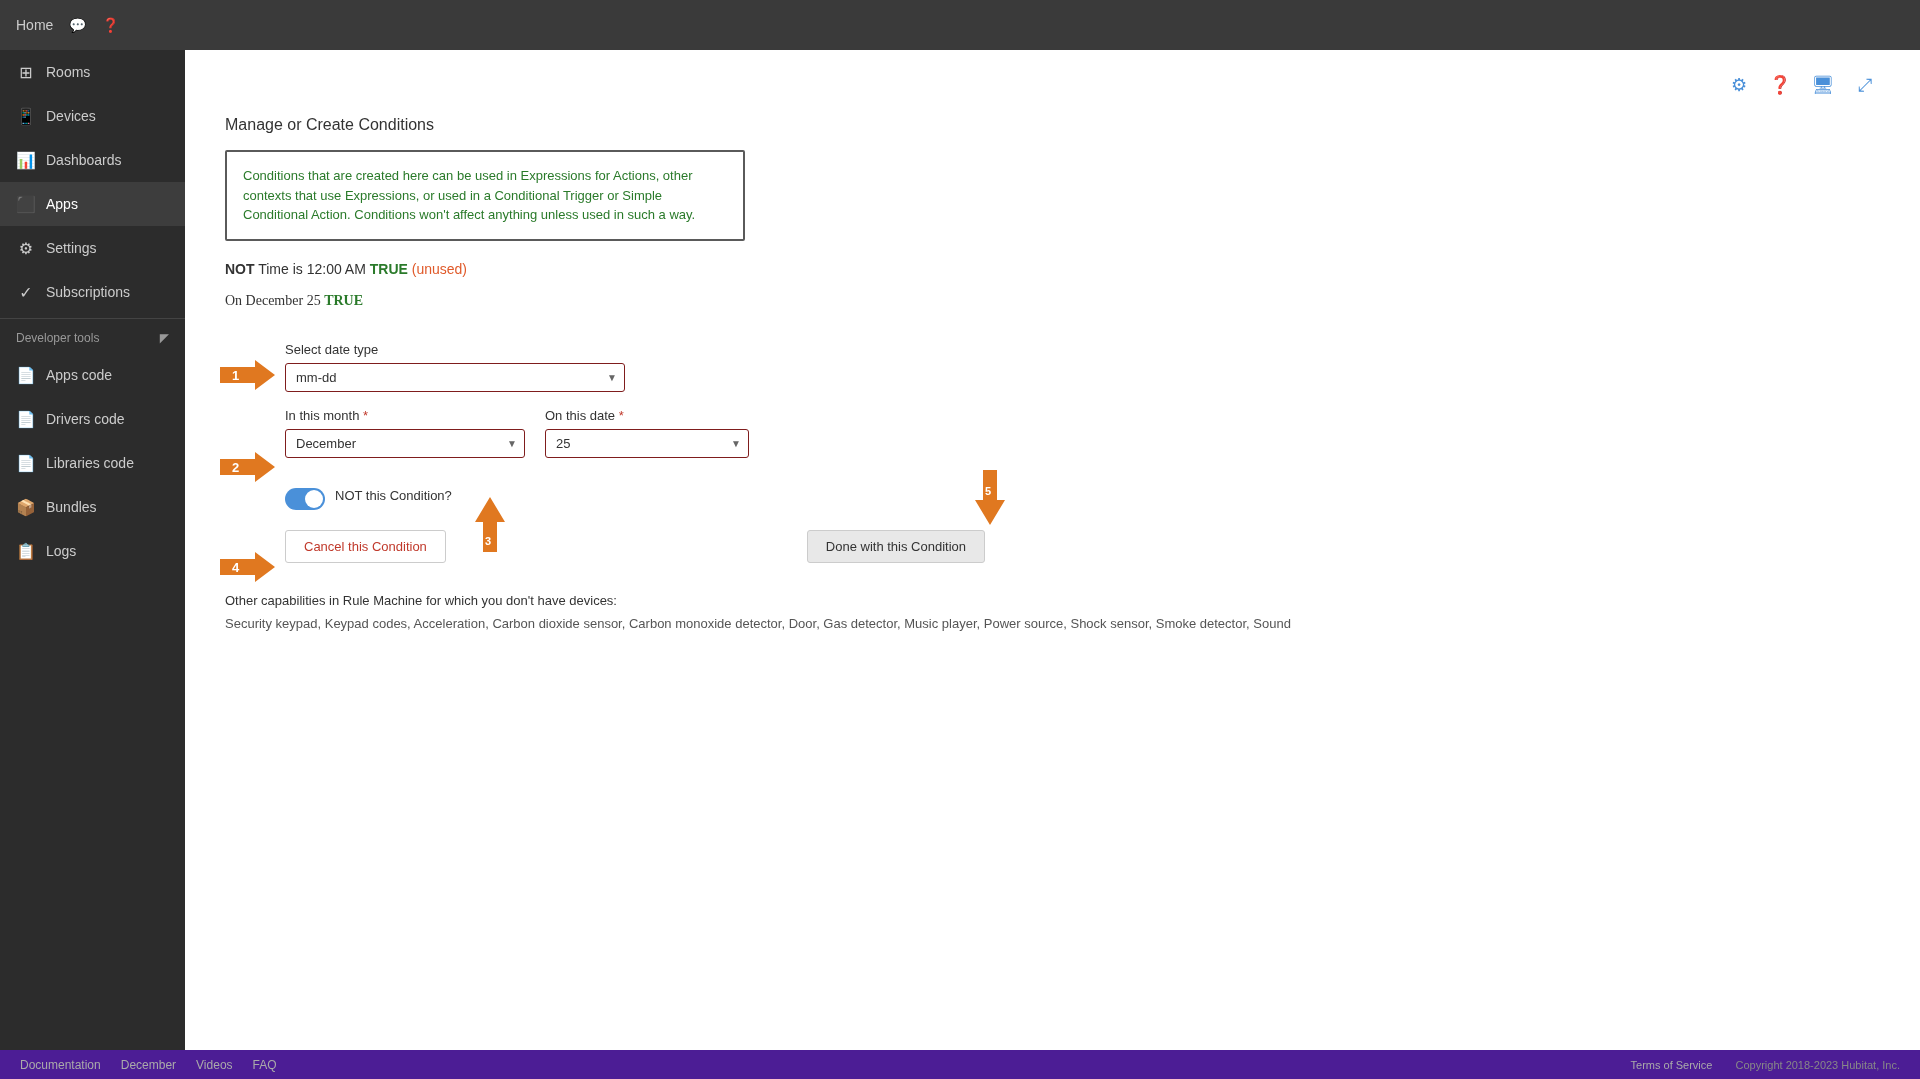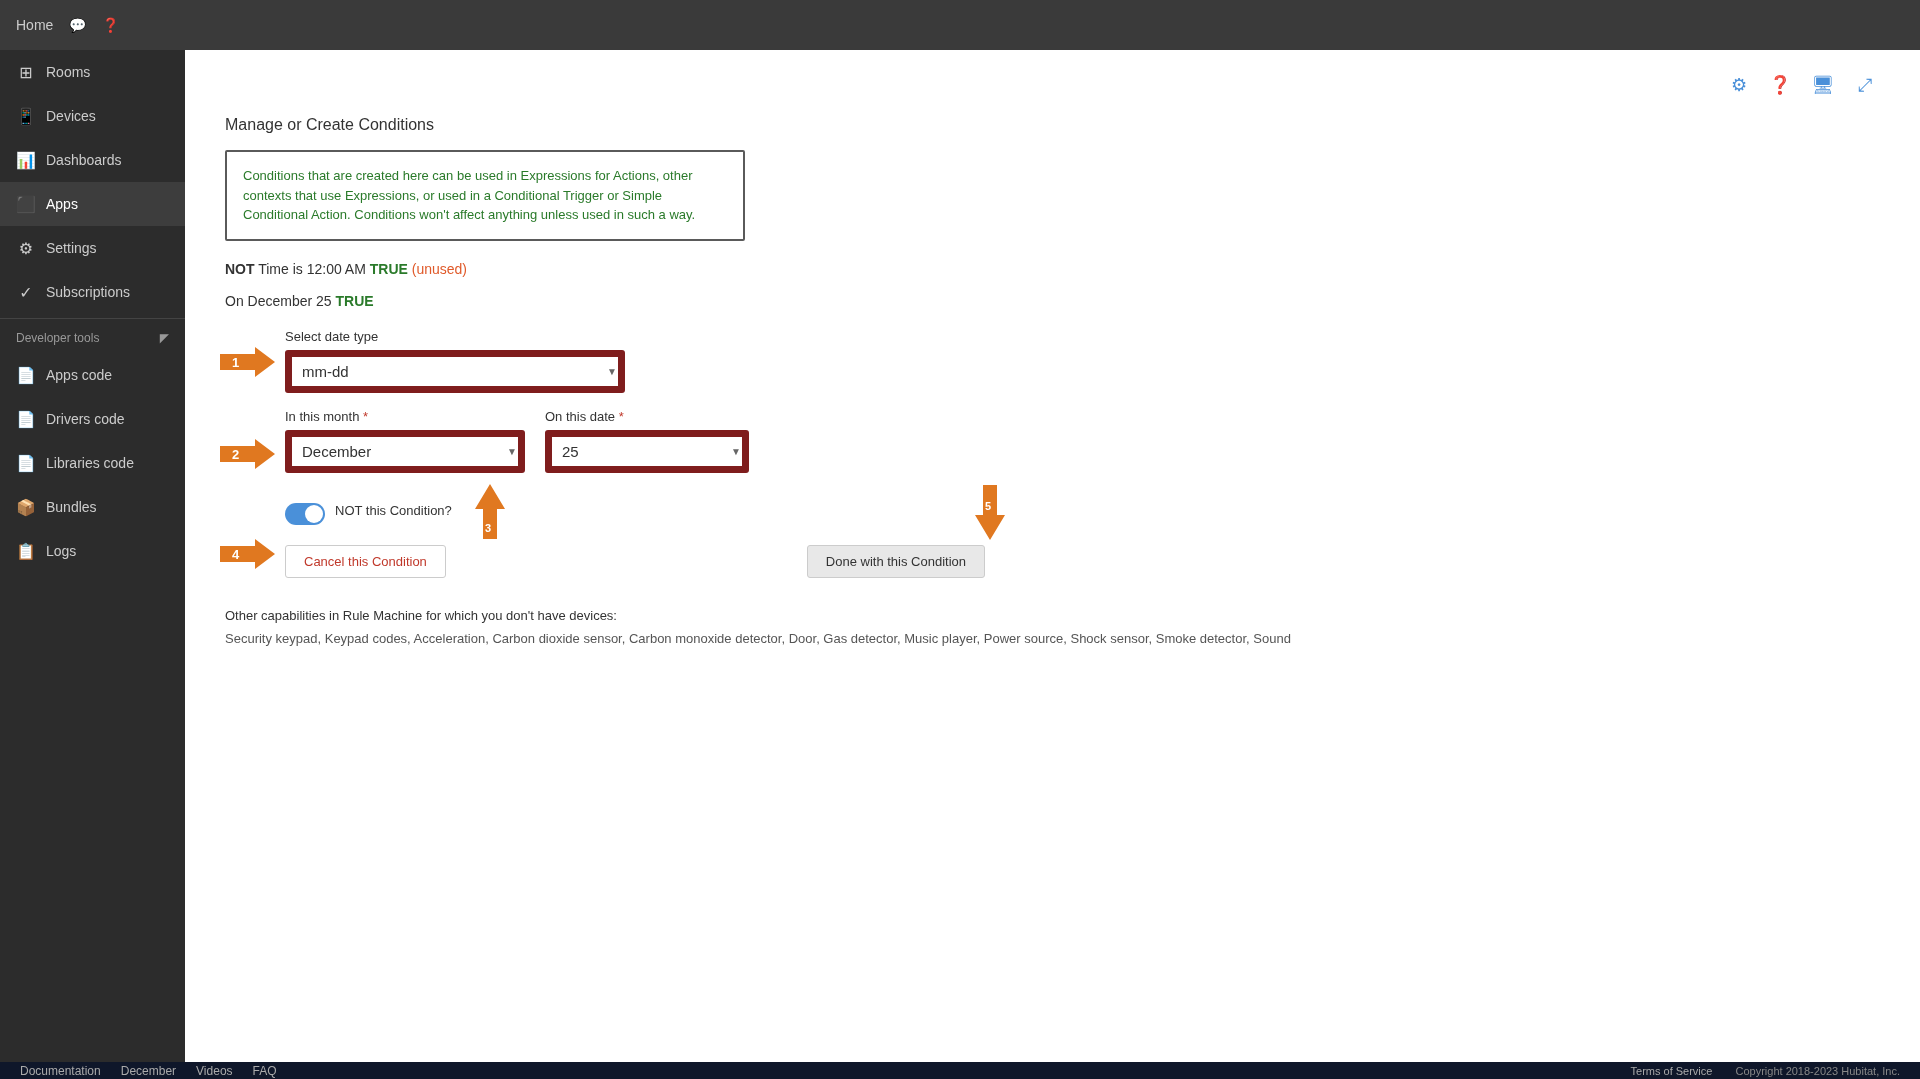--- a/index.html
+++ b/index.html
@@ -82,24 +82,24 @@
     .condition-display .unused-label { color: #e05a2a; }
     .condition-display .not-label { font-weight: bold; color: #333; }
 
     
     .form-section { position: relative; margin-bottom: 16px; }
     .form-label { font-size: 13px; color: #333; margin-bottom: 6px; }
     .form-label .required { color: #c0392b; }
 
     .select-field {
       appearance: none;
-      border: 7px solid #7f1d1d;
+      border: 1px solid #7f1d1d;
       border-radius: 3px;
       padding: 6px 28px 6px 10px;
-      font-size: 15px;
+      font-size: 13px;
       background: white;
       color: #333;
       cursor: pointer;
       outline: none;
     }
 
     .select-wrapper {
       position: relative;
       display: inline-block;
     }
@@ -160,22 +160,22 @@
       cursor: pointer;
       font-size: 13px;
     }
 
     
     .other-caps { font-size: 13px; color: #333; margin-bottom: 8px; }
     .other-caps-list { font-size: 13px; color: #555; }
 
     
     .footer {
-      background: #0f172a;
-      height: 17px;
+      background: #4c1d95;
+      height: 29px;
       display: flex;
       align-items: center;
       padding: 8px 20px;
       justify-content: space-between;
       flex-shrink: 0;
     }
     .footer-links { display: flex; gap: 20px; }
     .footer-link { color: #aaa; font-size: 12px; text-decoration: none; cursor: pointer; }
     .footer-right { color: #888; font-size: 11px; }
 
@@ -267,21 +267,21 @@
       </div>
 
       <div class="condition-display">
         <span class="not-label">NOT</span>
         <span>Time is 12:00 AM</span>
         <span> </span>
         <span class="true-label">TRUE</span>
         <span class="unused-label">(unused)</span>
       </div>
 
-      <div class="condition-display" style="margin-bottom: 20px;">
+      <div class="condition-display" style="margin-bottom: 33px; font-family: Liberation Serif, serif;">
         <span>On December 25</span>
         <span> </span>
         <span class="true-label">TRUE</span>
       </div>
 
       <div style="position: relative; padding-left: 60px;">
 
         <div style="position: absolute; left: -5px; top: 18px; display: flex; align-items: center; z-index: 10;">
           <svg width="55" height="30" viewBox="0 0 55 30">
             <polygon points="0,7 35,7 35,0 55,15 35,30 35,23 0,23" fill="#e07820"></polygon>

